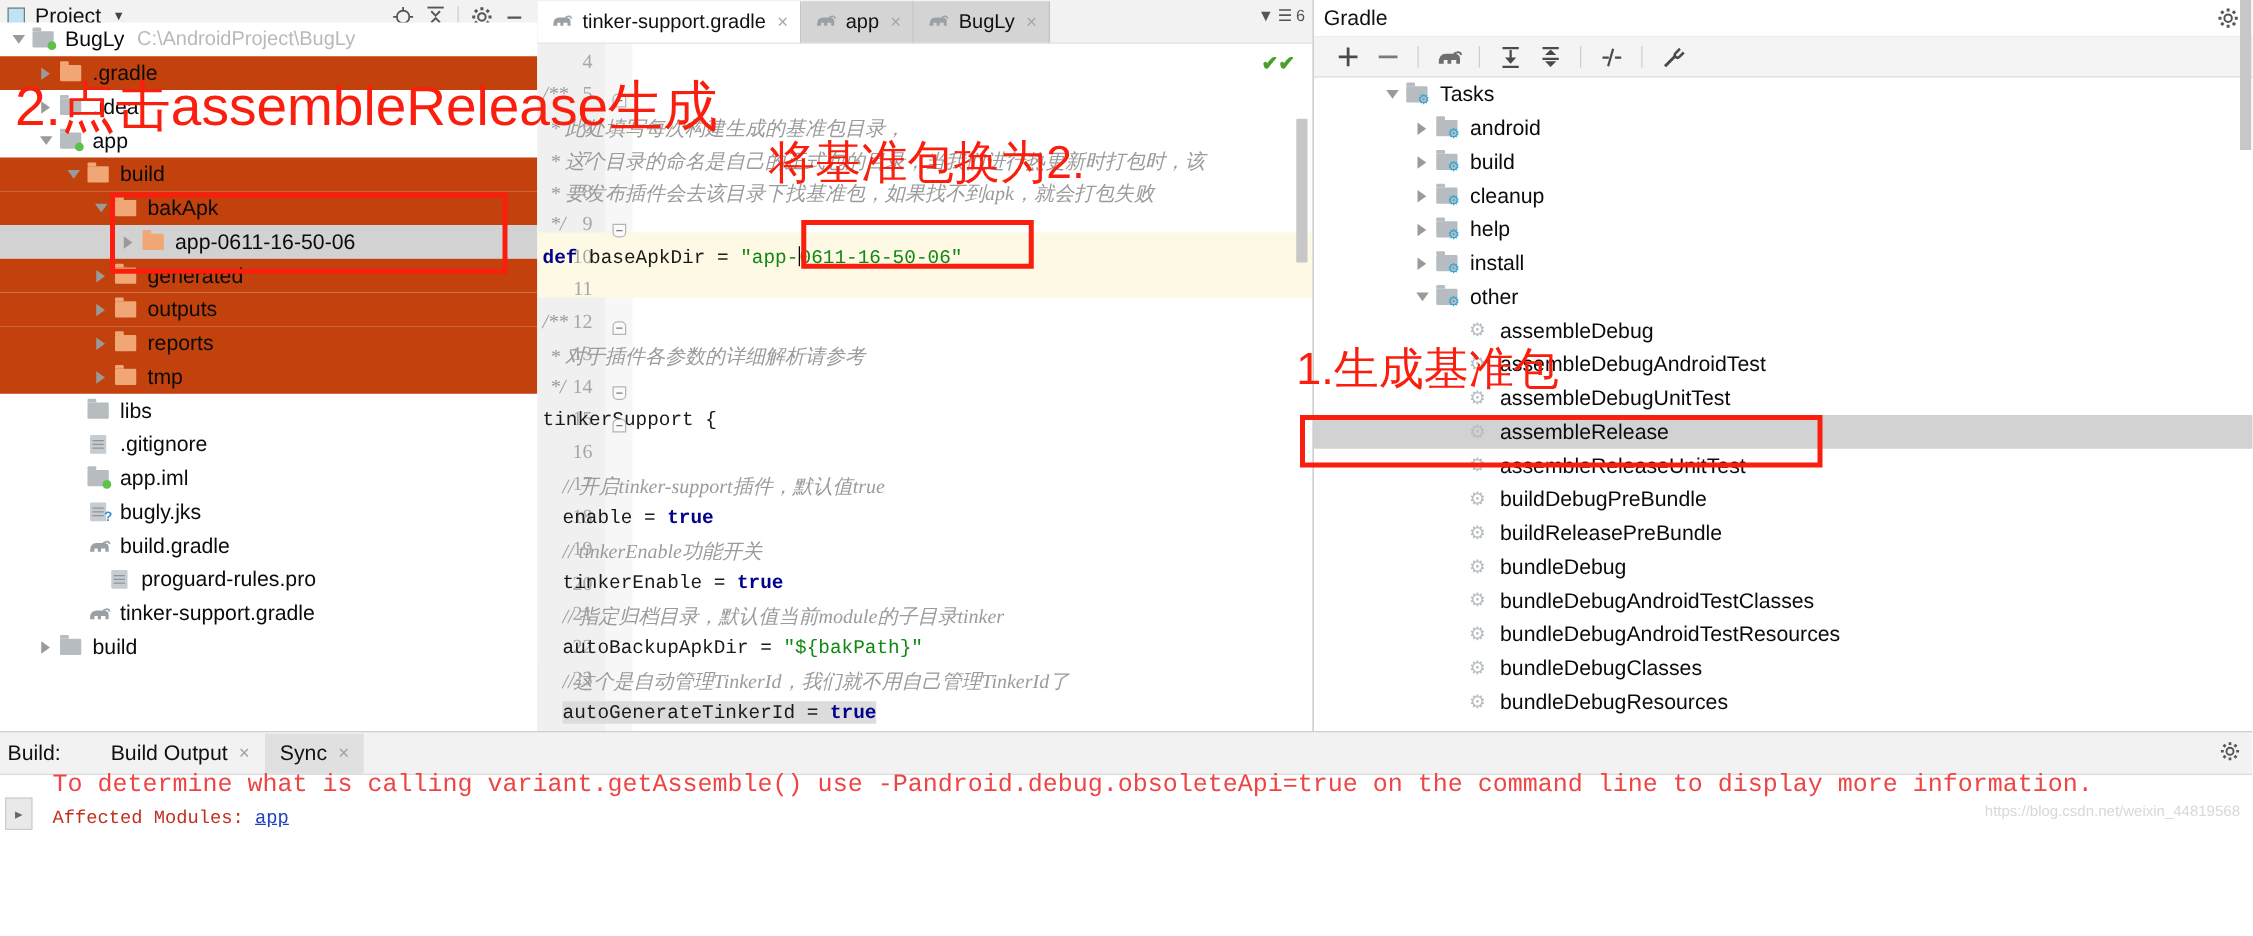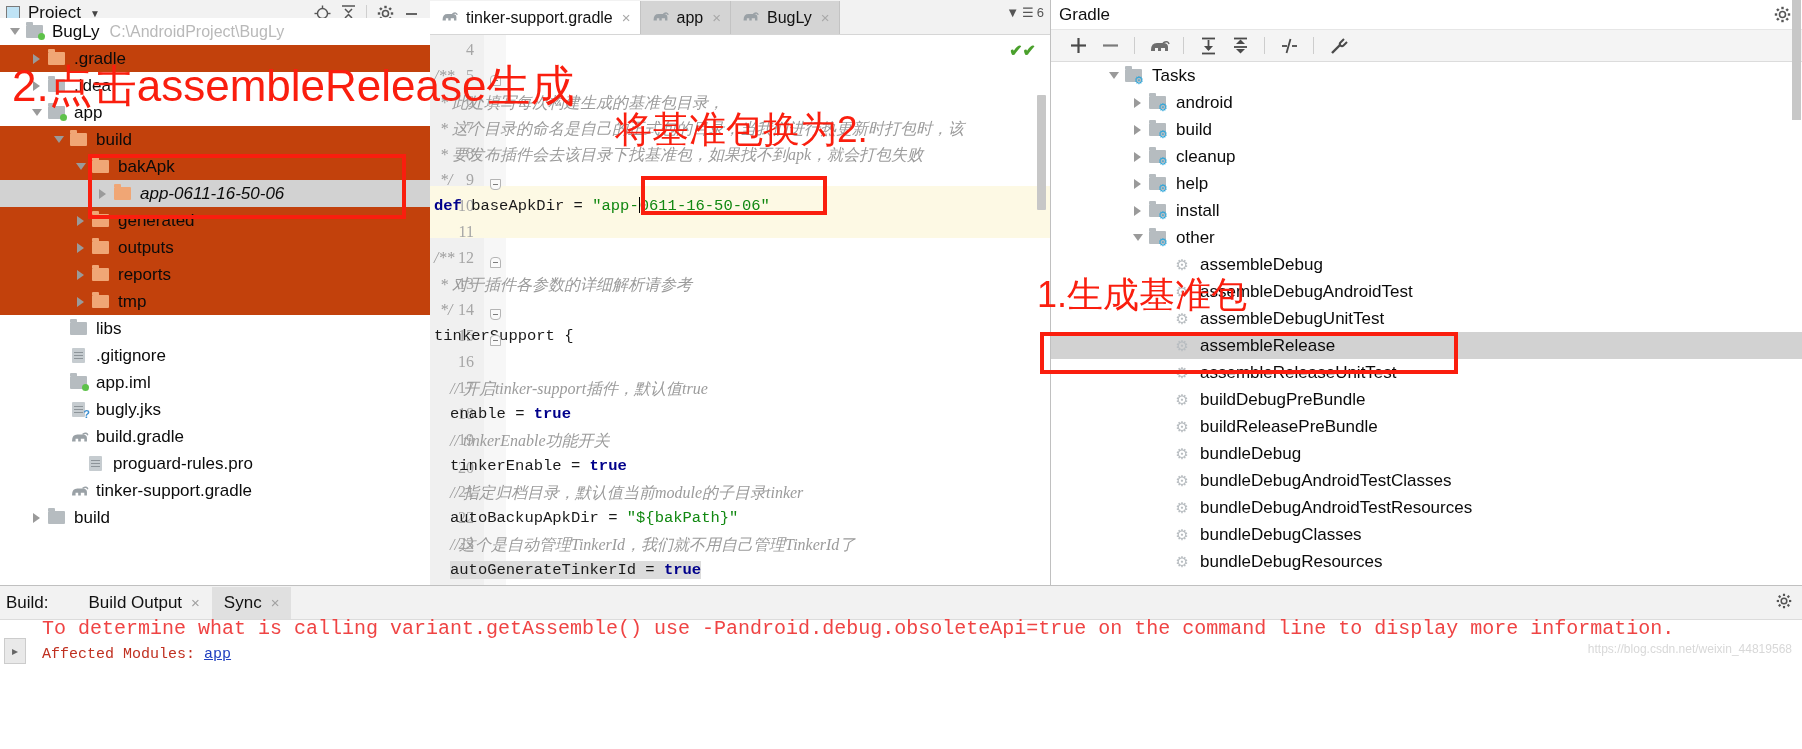--- a/index.html
+++ b/index.html
@@ -216,21 +216,21 @@
           </div>
           <div class="trow tint" style="padding-left: 74px;">
             <span class="arr down">
               <i></i>
             </span>
             <span class="ico">
               <span class="fo"></span>
             </span>
             <span class="tlabel">bakApk</span>
           </div>
-          <div class="trow sel" style="padding-left: 96px; font-style: italic;">
+          <div class="trow sel" style="padding-left: 96px;">
             <span class="arr">
               <i></i>
             </span>
             <span class="ico">
               <span class="fo"></span>
             </span>
             <span class="tlabel">app-0611-16-50-06</span>
           </div>
           <div class="trow tint" style="padding-left: 74px;">
             <span class="arr">

